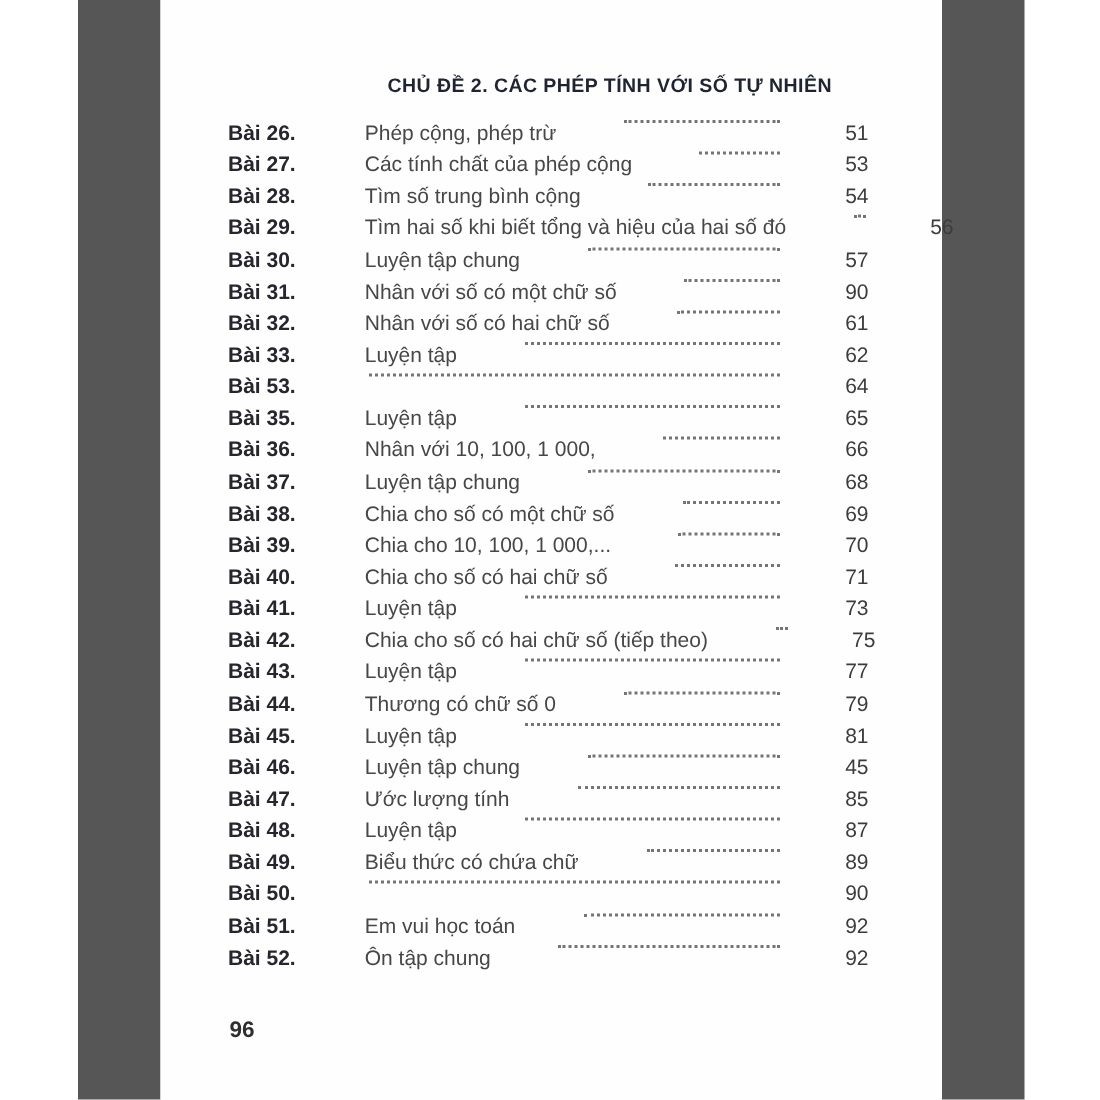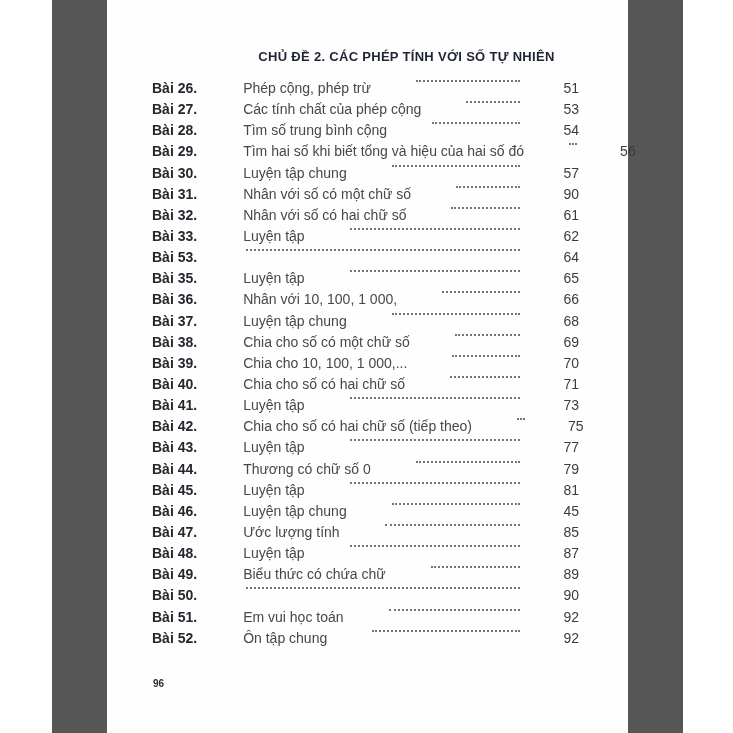--- a/index.html
+++ b/index.html
@@ -39,21 +39,21 @@
   .toc-row span{line-height:21.15px;}
   .toc-label{font-weight:bold;color:var(--entry-label-text);margin-right:4px;}
   .toc-leader{
     flex:1;height:2px;min-width:8px;
     border-bottom:2px dotted var(--leader-dots);
     margin-left:3px;margin-right:1px;
   }
   .toc-page{color:var(--page-number-text);}
   .footer-num{
     position:absolute;left:46px;top:679px;
-    font-size:10px;font-weight:bold;color:#2e2e2e;line-height:1;
+    font-size:15px;font-weight:bold;color:#2e2e2e;line-height:1;
   }
 </style>
 </head>
 <body>
 
 <div class="strip strip-left"></div>
 <div class="strip strip-right"></div>
 
 <div class="page">
   <div class="doc-title">CHỦ ĐỀ 2. CÁC PHÉP TÍNH VỚI SỐ TỰ NHIÊN</div>

